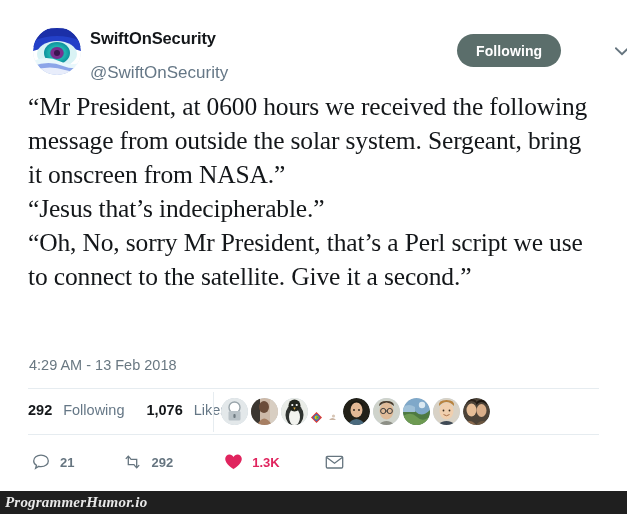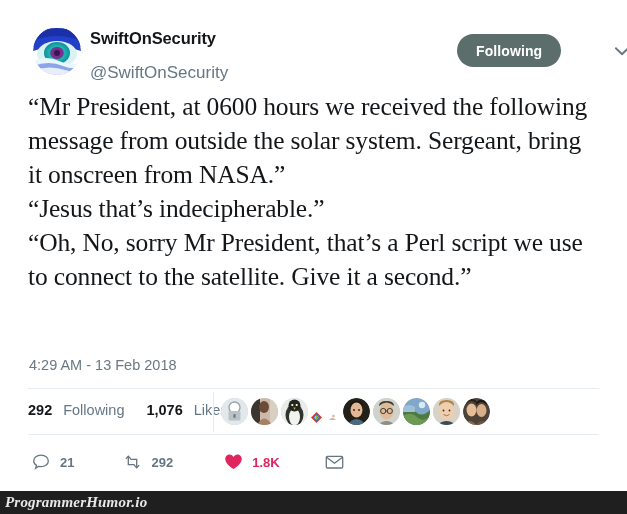--- a/index.html
+++ b/index.html
@@ -458,21 +458,21 @@
         <span class="act-count">292</span>
       </div>
       <div class="sp-rt"></div>
 
       <div class="action like">
         <span class="act-icon">
           <svg width="19" height="18" viewBox="0 0 19 18">
             <path d="M9.5 16.2 C9.5 16.2 1.2 11.1 1.2 6.1 C1.2 3.4 3.2 1.6 5.5 1.6 C7.2 1.6 8.7 2.7 9.5 4.1 C10.3 2.7 11.8 1.6 13.5 1.6 C15.8 1.6 17.8 3.4 17.8 6.1 C17.8 11.1 9.5 16.2 9.5 16.2 Z" fill="#e0245e"></path>
           </svg>
         </span>
-        <span class="act-count">1.8K</span>
+        <span class="act-count">1.3K</span>
       </div>
       <div class="sp-like"></div>
 
       <div class="action share">
         <span class="act-icon">
           <svg width="19" height="16" viewBox="0 0 19 16">
             <rect x="1.3" y="2.4" width="16.4" height="11.6" rx="1.2" fill="none" stroke="#66757f" stroke-width="1.3"></rect>
             <path d="M1.8 3.4 L9.5 9.3 L17.2 3.4" fill="none" stroke="#66757f" stroke-width="1.3"></path>
           </svg>
         </span>

